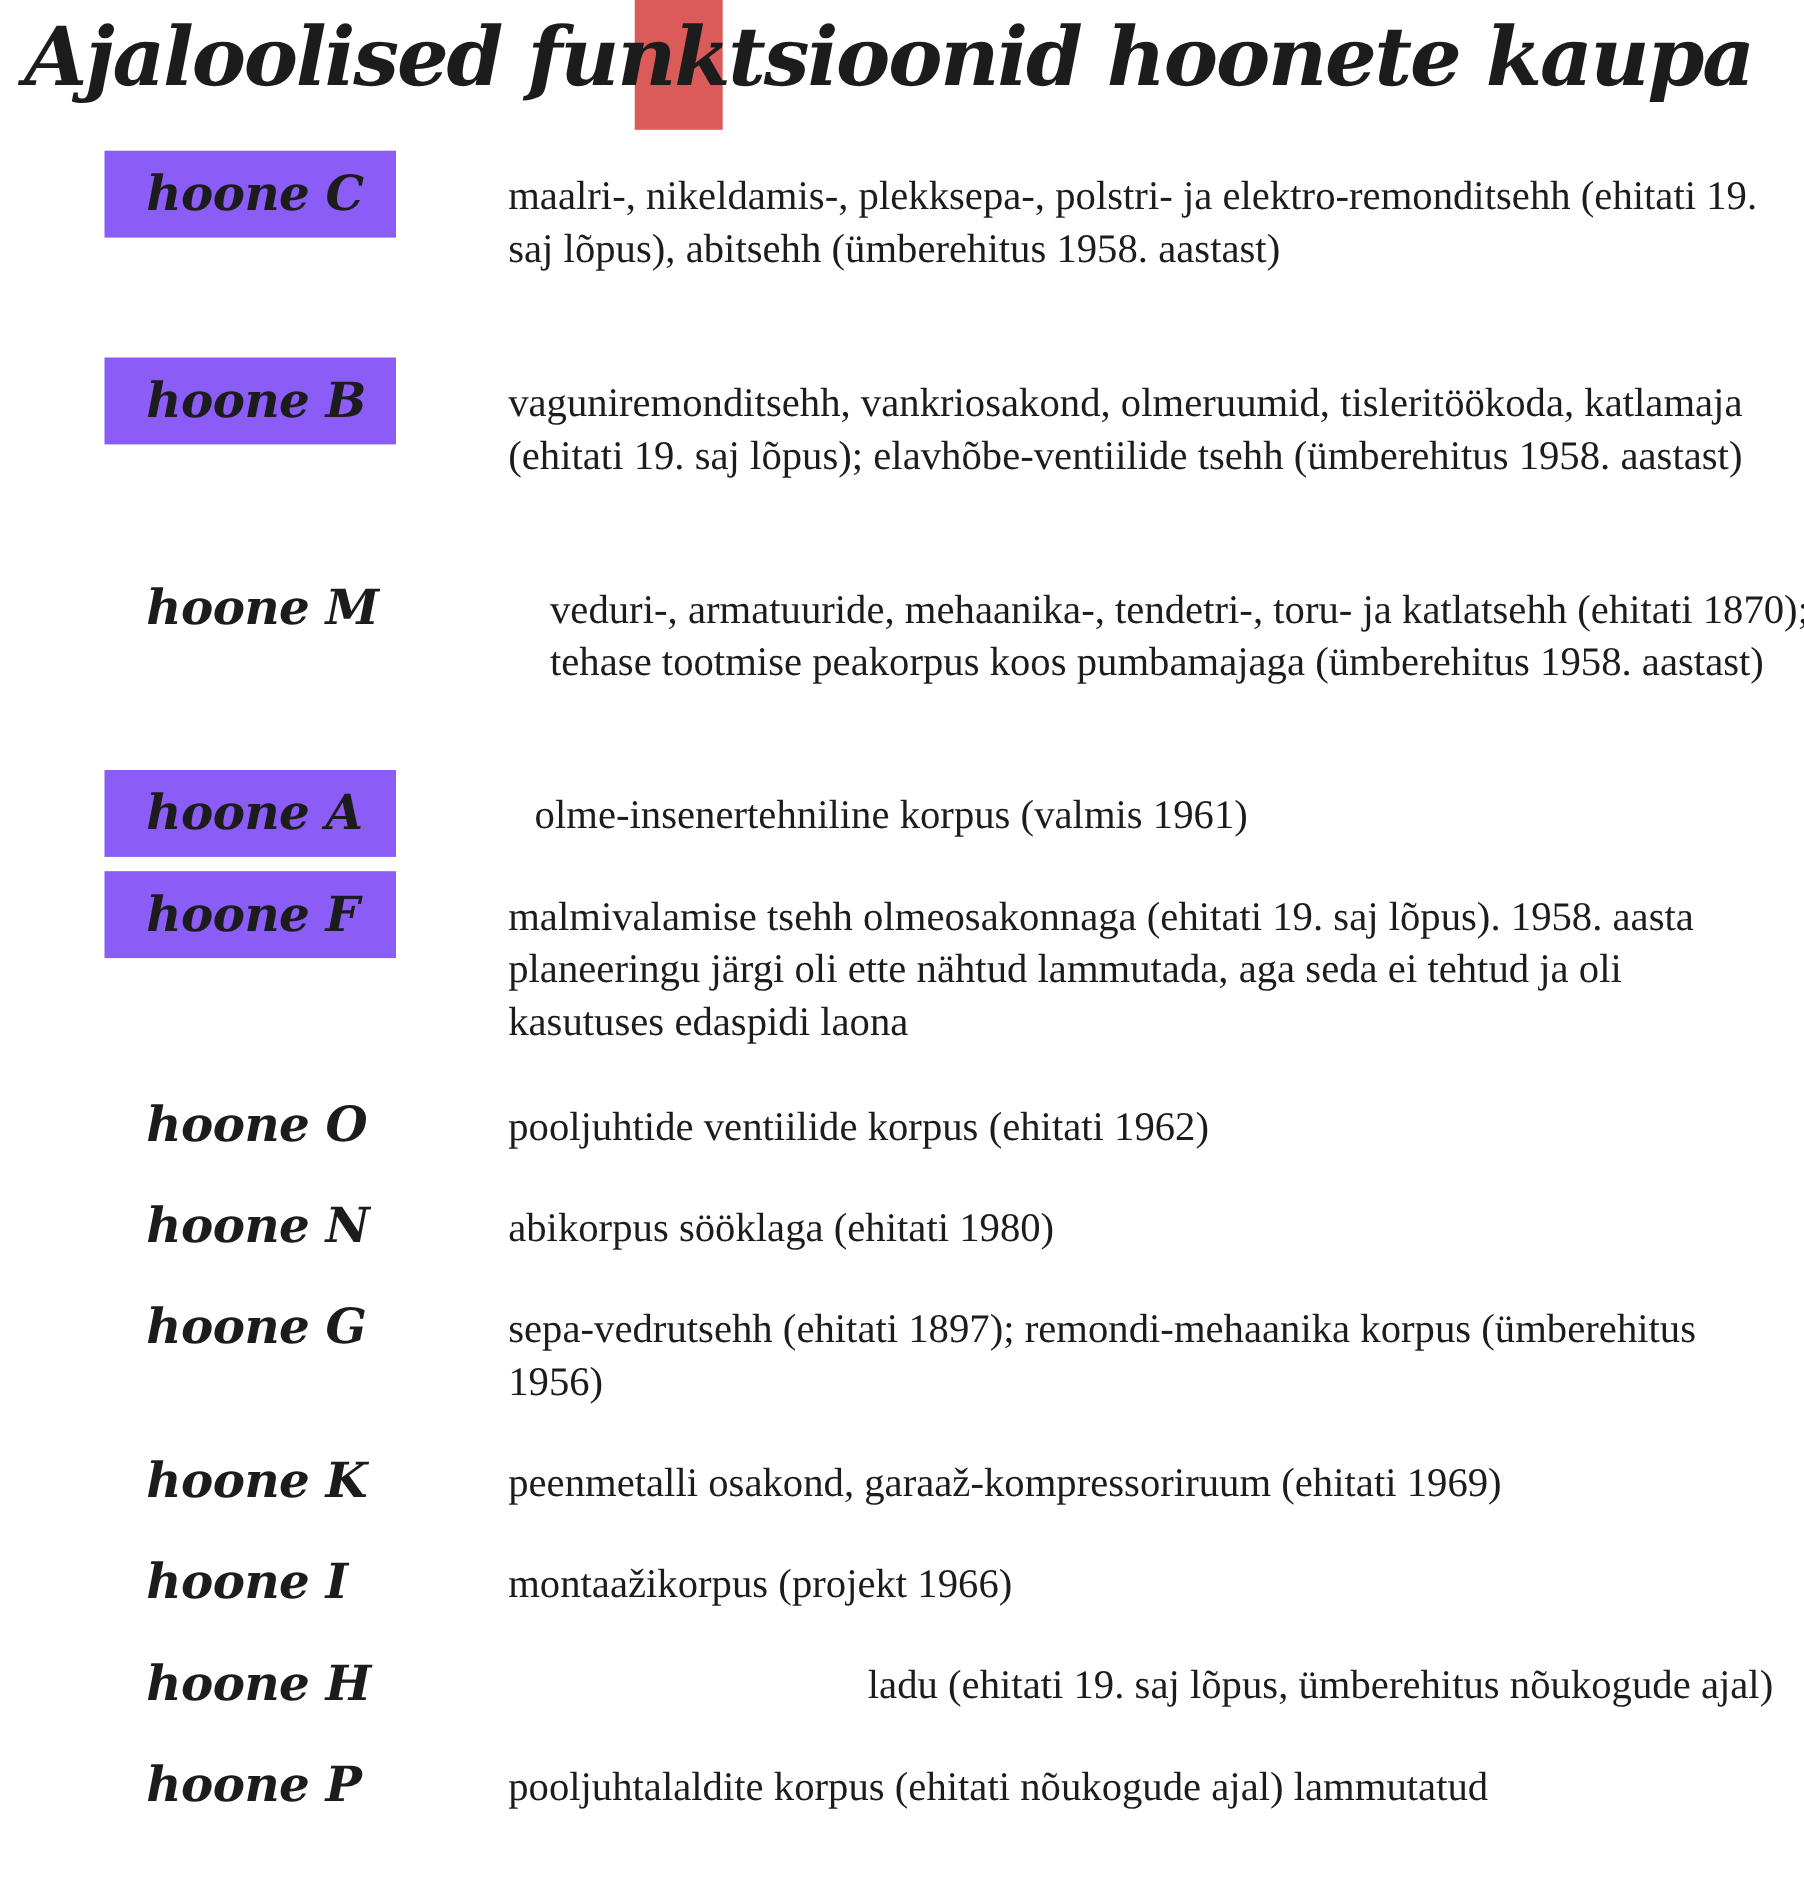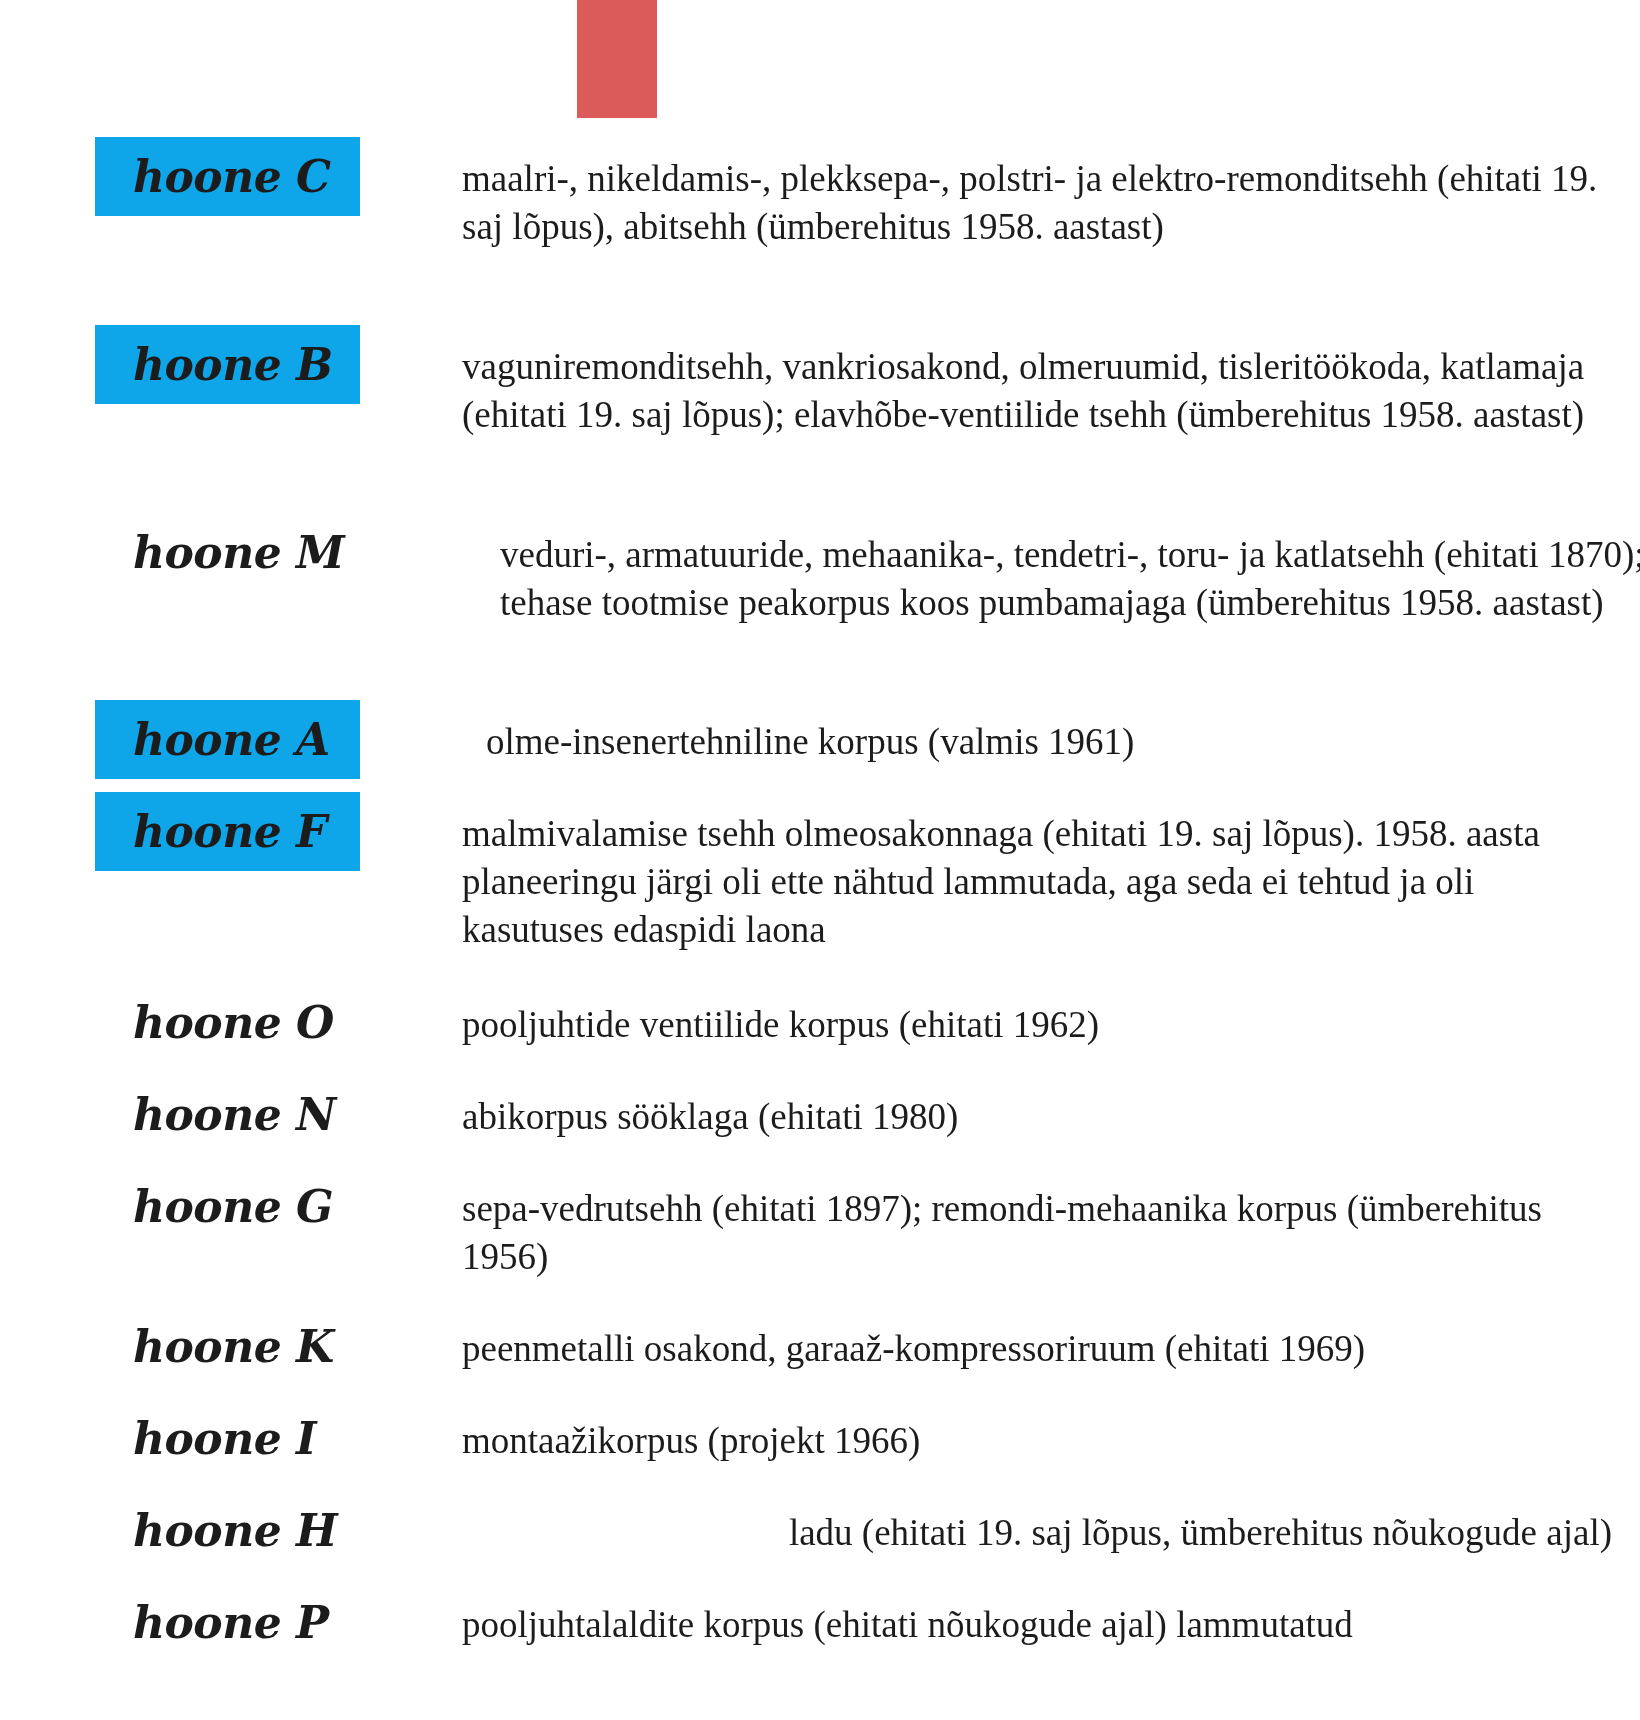--- a/index.html
+++ b/index.html
@@ -60,38 +60,39 @@
     font-family: "DejaVu Serif", "Liberation Serif", serif;
     font-style: italic;
     font-weight: bold;
     font-size: 44px;
     line-height: 79px;
     color: #1c1c1c;
     white-space: nowrap;
     letter-spacing: -0.5px;
   }
   .label.hl {
-    background: #0ea5e9;
+    background: #8b5cf6;
   }
   .desc {
     position: absolute;
     left: 462px;
     width: 1150px;
     font-family: "Liberation Serif", "DejaVu Serif", serif;
     font-size: 37px;
     line-height: 48px;
     color: #1c1c1c;
     margin: 0;
   }
 </style>
 </head>
 <body>
 
 <div class="title-wrap">
   <div class="title-accent"></div>
+  <h1 class="page-title">Ajaloolised funktsioonid hoonete kaupa</h1>
 </div>
 
 <div class="row" style="top:137px;">
   <div class="label hl">hoone C</div>
   <p class="desc" style="top:18px;">maalri-, nikeldamis-, plekksepa-, polstri- ja elektro-remonditsehh (ehitati 19. saj lõpus), abitsehh (ümberehitus 1958. aastast)</p>
 </div>
 
 <div class="row" style="top:325px;">
   <div class="label hl">hoone B</div>
   <p class="desc" style="top:18px;">vaguniremonditsehh, vankriosakond, olmeruumid, tisleritöökoda, katlamaja (ehitati 19. saj lõpus); elavhõbe-ventiilide tsehh (ümberehitus 1958. aastast)</p>

